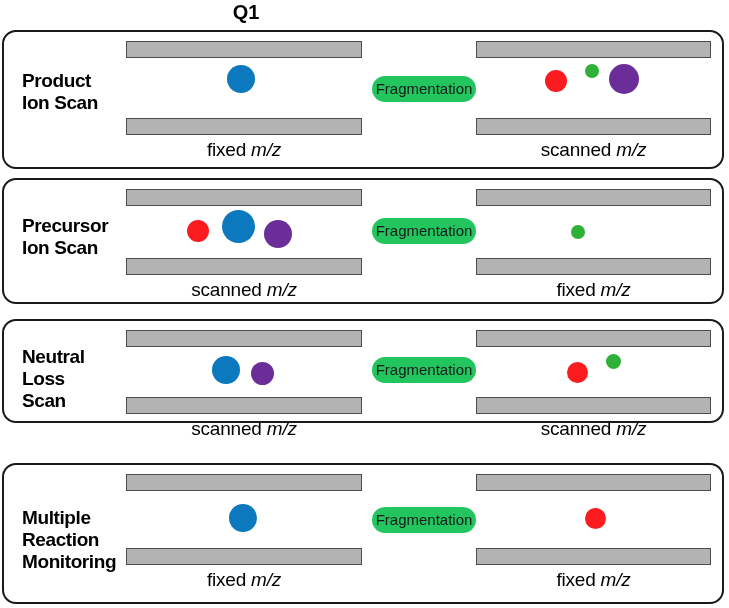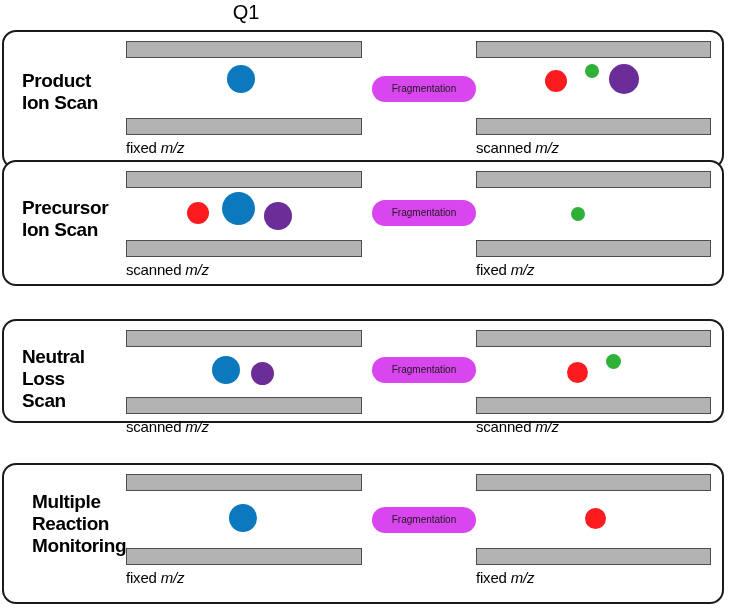--- a/index.html
+++ b/index.html
@@ -25,60 +25,60 @@
     position: absolute;
     left: 0;
     top: 0;
     width: 729px;
     height: 28px;
   }
   .col-header {
     position: absolute;
     top: 1px;
     font-size: 20px;
-    font-weight: normal;
+    font-weight: bold;
     letter-spacing: -0.2px;
     text-align: center;
     white-space: nowrap;
   }
   .col-header.q1 { left: 186px; width: 120px; }
   .col-header.q2 { left: 360px; width: 120px; }
   .col-header.q3 { left: 530px; width: 120px; }
 
   
   .panel {
     position: absolute;
     left: 2px;
     width: 722px;
     box-sizing: border-box;
     border: 2px solid #1a1a1a;
     border-radius: 14px;
     background: #ffffff;
   }
   .panel.p1 { top: 30px;  height: 139px; }
-  .panel.p2 { top: 160px; height: 126px; }
+  .panel.p2 { top: 178px; height: 126px; }
   .panel.p3 { top: 319px; height: 104px; }
   .panel.p4 { top: 463px; height: 141px; }
 
   
   .scan-label {
     position: absolute;
     left: 18px;
     width: 104px;
     font-size: 19px;
     font-weight: bold;
     line-height: 1.16;
     letter-spacing: -0.4px;
     text-align: left;
     color: #000000;
   }
   .panel.p1 .scan-label { top: 38px; }
   .panel.p2 .scan-label { top: 35px; }
   .panel.p3 .scan-label { top: 25px; }
-  .panel.p4 .scan-label { top: 26px; margin-left: 10px; }
+  .panel.p4 .scan-label { top: 42px; }
 
   
   .rod {
     position: absolute;
     height: 17px;
     background: #b3b3b3;
     border: 1px solid #4d4d4d;
     box-sizing: border-box;
   }
   .rod.q1 { left: 122px; width: 236px; }
@@ -89,45 +89,45 @@
   .panel.p2 .rod.top { top: 9px; }
   .panel.p2 .rod.bot { top: 78px; }
   .panel.p3 .rod.top { top: 9px; }
   .panel.p3 .rod.bot { top: 76px; }
   .panel.p4 .rod.top { top: 9px; }
   .panel.p4 .rod.bot { top: 83px; }
 
   
   .mz {
     position: absolute;
-    font-size: 15px;
-    text-align: left;
+    font-size: 19px;
+    text-align: center;
     white-space: nowrap;
     letter-spacing: -0.2px;
   }
   .mz .mz-italic { font-style: italic; }
   .mz.q1 { left: 122px; width: 236px; }
   .mz.q3 { left: 472px; width: 235px; }
 
   .panel.p1 .mz { top: 107px; }
   .panel.p2 .mz { top: 99px; }
   .panel.p3 .mz { top: 97px; }
   .panel.p4 .mz { top: 104px; }
 
   
   .frag-pill {
     position: absolute;
     left: 368px;
     width: 104px;
     height: 26px;
     line-height: 26px;
     border-radius: 13px;
-    background: #d946ef;
+    background: #22c55e;
     color: #1a1a1a;
-    font-size: 10px;
+    font-size: 15px;
     text-align: center;
     white-space: nowrap;
   }
   .panel.p1 .frag-pill { top: 44px; }
   .panel.p2 .frag-pill { top: 38px; }
   .panel.p3 .frag-pill { top: 36px; }
   .panel.p4 .frag-pill { top: 42px; }
 
   
   .ion {

